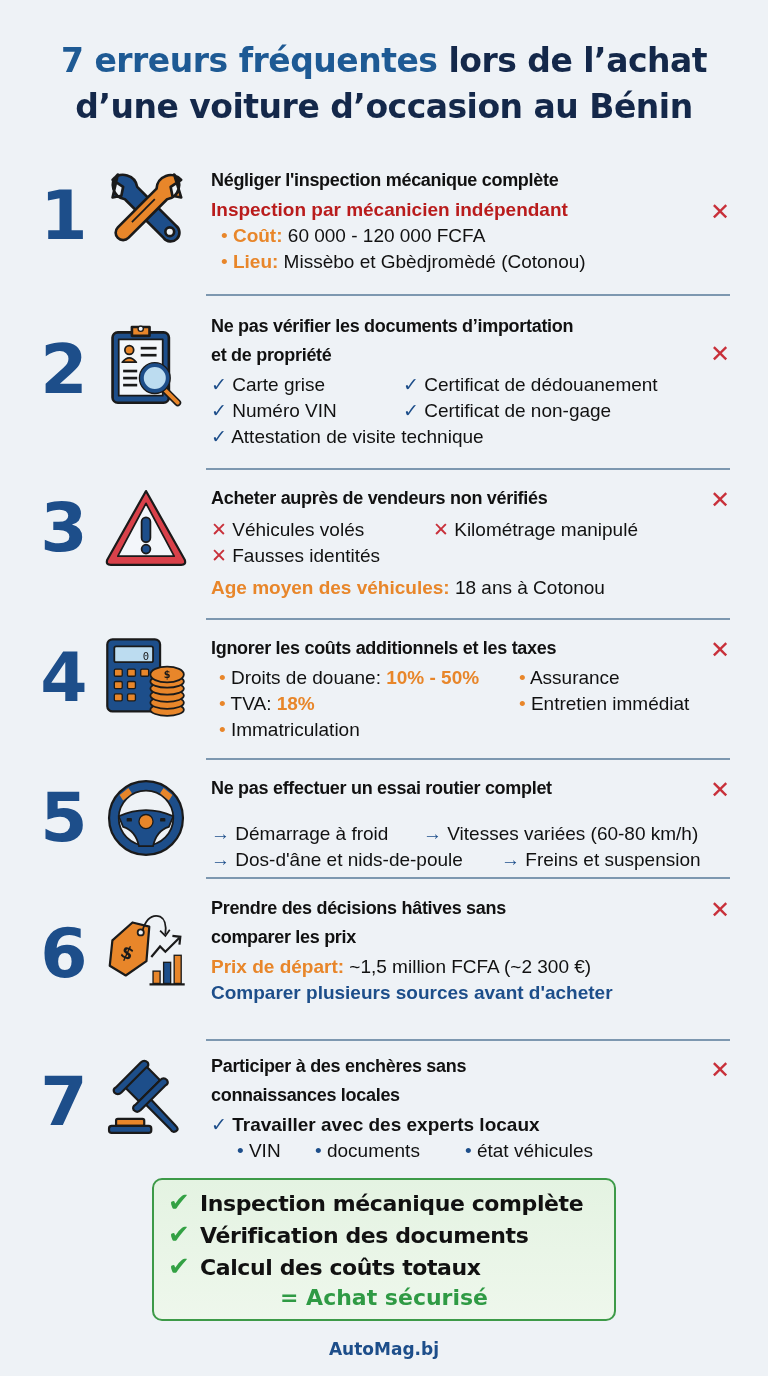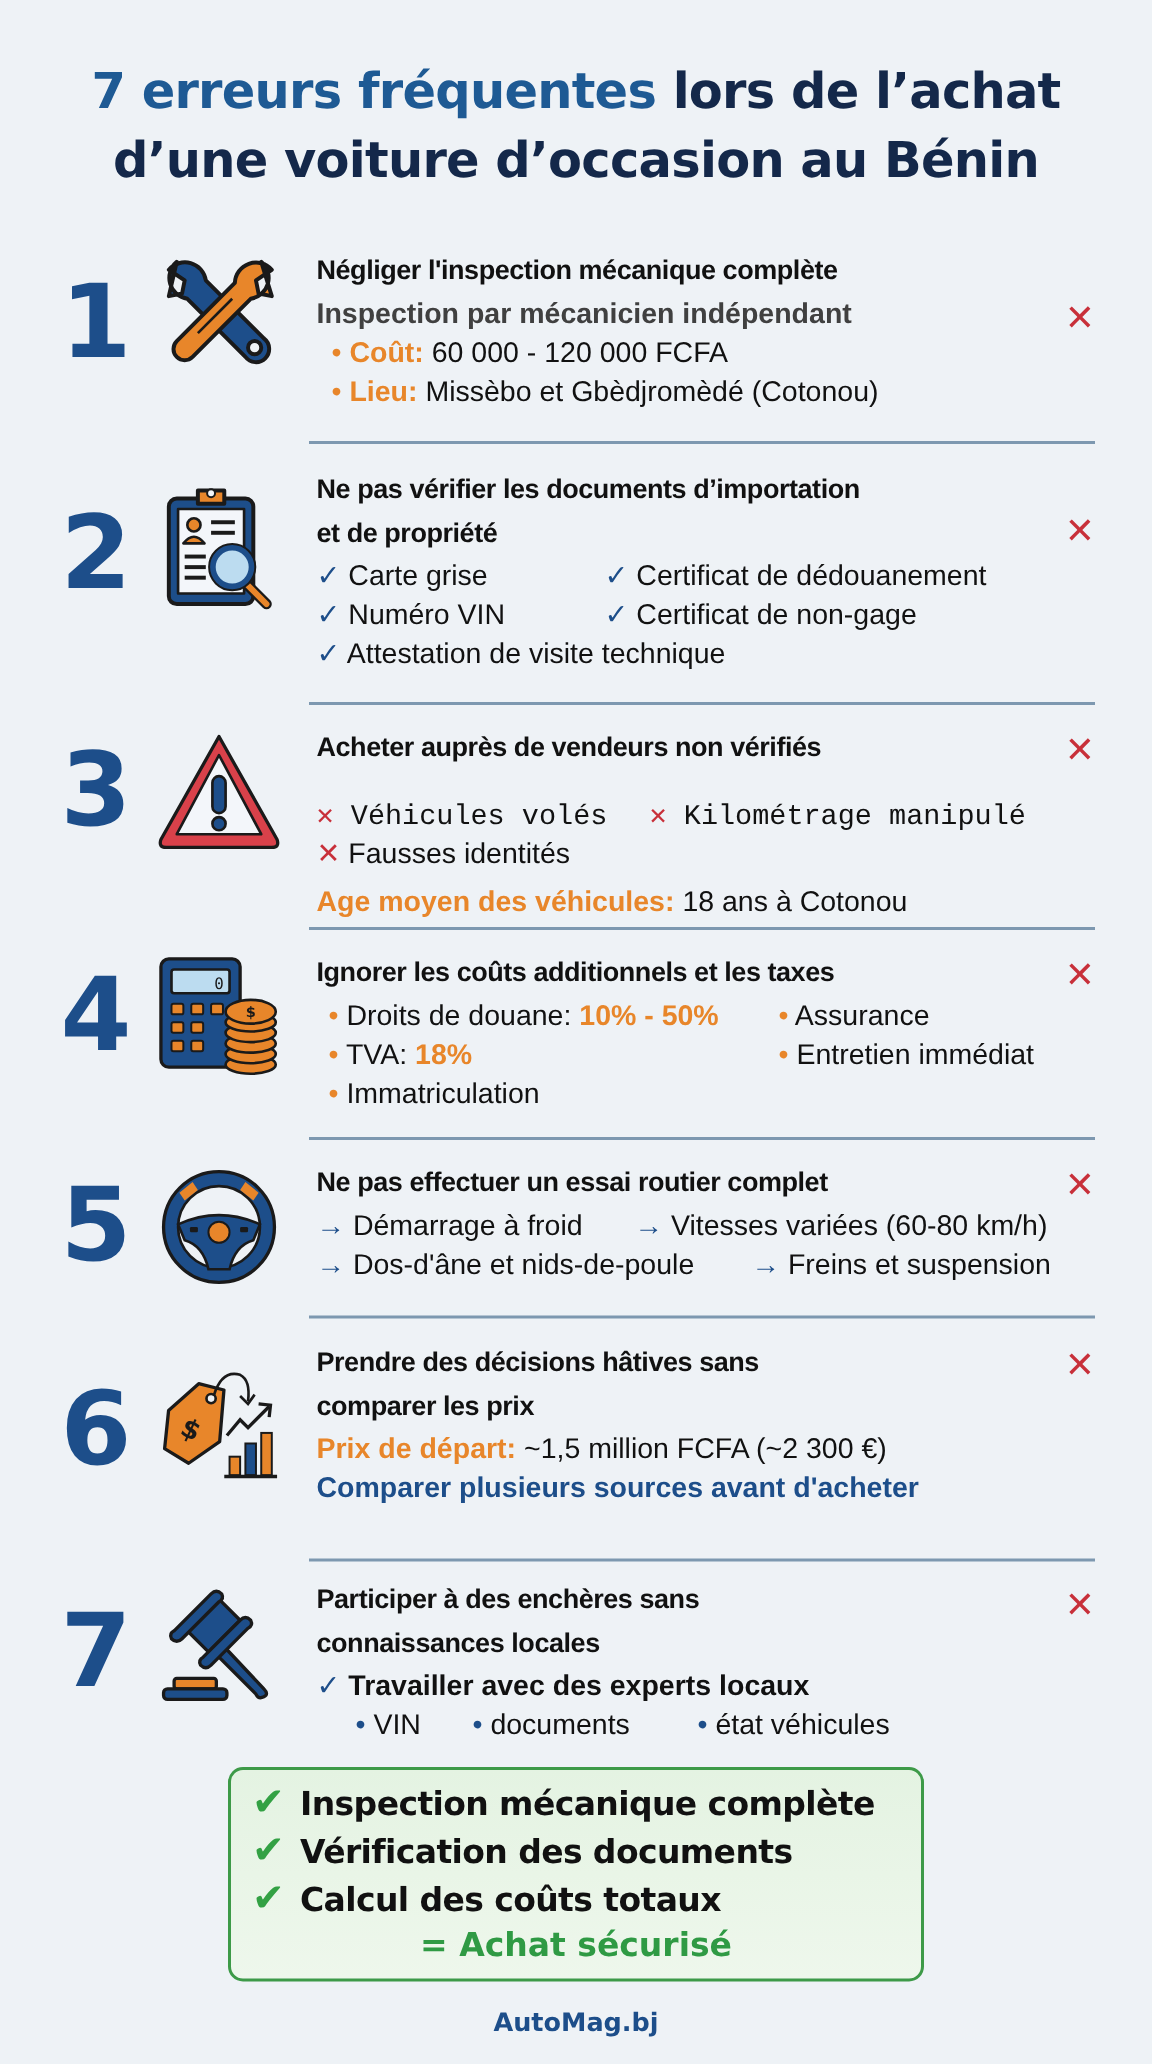--- a/index.html
+++ b/index.html
@@ -24,21 +24,21 @@
     font-family: "DejaVu Sans", sans-serif; font-weight: bold; font-size: 68px;
     color: #1d4e8a; line-height: 1;
   }
   .icon { position: absolute; left: 102px; width: 88px; height: 88px; }
   .icon svg { width: 100%; height: 100%; }
   .content { position: absolute; left: 211px; width: 520px; }
   .heading {
     font-family: "Liberation Sans", sans-serif; font-weight: bold;
     font-size: 18px; line-height: 29px; color: #111; letter-spacing: -0.3px;
   }
-  .sub { font-weight: bold; font-size: 19px; line-height: 26px; color: #404040; }
+  .sub { font-weight: bold; font-size: 19px; line-height: 26px; color: #b91c1c; }
   .line { font-size: 19px; line-height: 26px; color: #111; white-space: nowrap; }
   .orange { color: #e8862a; font-weight: bold; }
   .orange-dot { color: #e8862a; }
   .blue { color: #1d4e8a; }
   .red { color: #c8303a; }
   .bold { font-weight: bold; }
   .xmark {
     position: absolute; right: 38px; font-size: 24px; font-weight: bold; color: #c8303a;
     font-family: "DejaVu Sans", sans-serif;
   }
@@ -143,21 +143,21 @@
   <div class="icon" style="top:10px;">
     <svg viewBox="0 0 100 100">
       <path d="M50 8 L94 86 Q96 92 90 92 L10 92 Q4 92 6 86 Z" fill="#d9414a" stroke="#1a1a1a" stroke-width="2.5" stroke-linejoin="round"></path>
       <path d="M50 22 L82 82 L18 82 Z" fill="#f3f6fa" stroke="#1a1a1a" stroke-width="2" stroke-linejoin="round"></path>
       <rect x="45" y="38" width="10" height="28" rx="5" fill="#1d4e8a" stroke="#1a1a1a" stroke-width="2"></rect>
       <circle cx="50" cy="74" r="5" fill="#1d4e8a" stroke="#1a1a1a" stroke-width="2"></circle>
     </svg>
   </div>
   <div class="content" style="top:10px;">
     <div class="heading">Acheter auprès de vendeurs non vérifiés</div>
-    <div class="line" style="margin-top:18px;font-family:Liberation Mono, monospace;">
+    <div class="line" style="margin-top:4px;">
       <span style="display:inline-block;width:222px;"><span class="red bold">✕</span> <span>Véhicules volés</span></span><span class="red bold">✕</span> <span>Kilométrage manipulé</span>
     </div>
     <div class="line">
       <span class="red bold">✕</span> <span>Fausses identités</span>
     </div>
     <div class="line" style="margin-top:6px;">
       <span class="orange">Age moyen des véhicules:</span><span> 18 ans à Cotonou</span>
     </div>
   </div>
   <div class="xmark" style="top:12px;">✕</div>
@@ -216,21 +216,21 @@
       <path d="M19 48 Q50 34 81 48 L76 60 Q62 64 58 82 L42 82 Q38 64 24 60 Z" fill="#1d4e8a" stroke="#1a1a1a" stroke-width="2"></path>
       <circle cx="50" cy="54" r="8" fill="#e8862a" stroke="#1a1a1a" stroke-width="1.5"></circle>
       <path d="M20 24 L30 16 L34 22 L24 30Z" fill="#e8862a"></path>
       <path d="M80 24 L70 16 L66 22 L76 30Z" fill="#e8862a"></path>
       <rect x="28" y="50" width="6" height="4" rx="1" fill="#1a1a1a"></rect>
       <rect x="66" y="50" width="6" height="4" rx="1" fill="#1a1a1a"></rect>
     </svg>
   </div>
   <div class="content" style="top:10px;">
     <div class="heading">Ne pas effectuer un essai routier complet</div>
-    <div class="line" style="margin-top:2px;">
+    <div class="line" style="margin-top:18px;">
       <span style="display:inline-block;width:212px;"><span class="blue">→</span> <span>Démarrage à froid</span></span><span class="blue">→</span> <span>Vitesses variées (60-80 km/h)</span>
     </div>
     <div class="line">
       <span style="display:inline-block;width:290px;"><span class="blue">→</span> <span>Dos-d'âne et nids-de-poule</span></span><span class="blue">→</span> <span>Freins et suspension</span>
     </div>
   </div>
   <div class="xmark" style="top:12px;">✕</div>
 </div>
 <div class="divider" style="top:877px;"></div>
 

